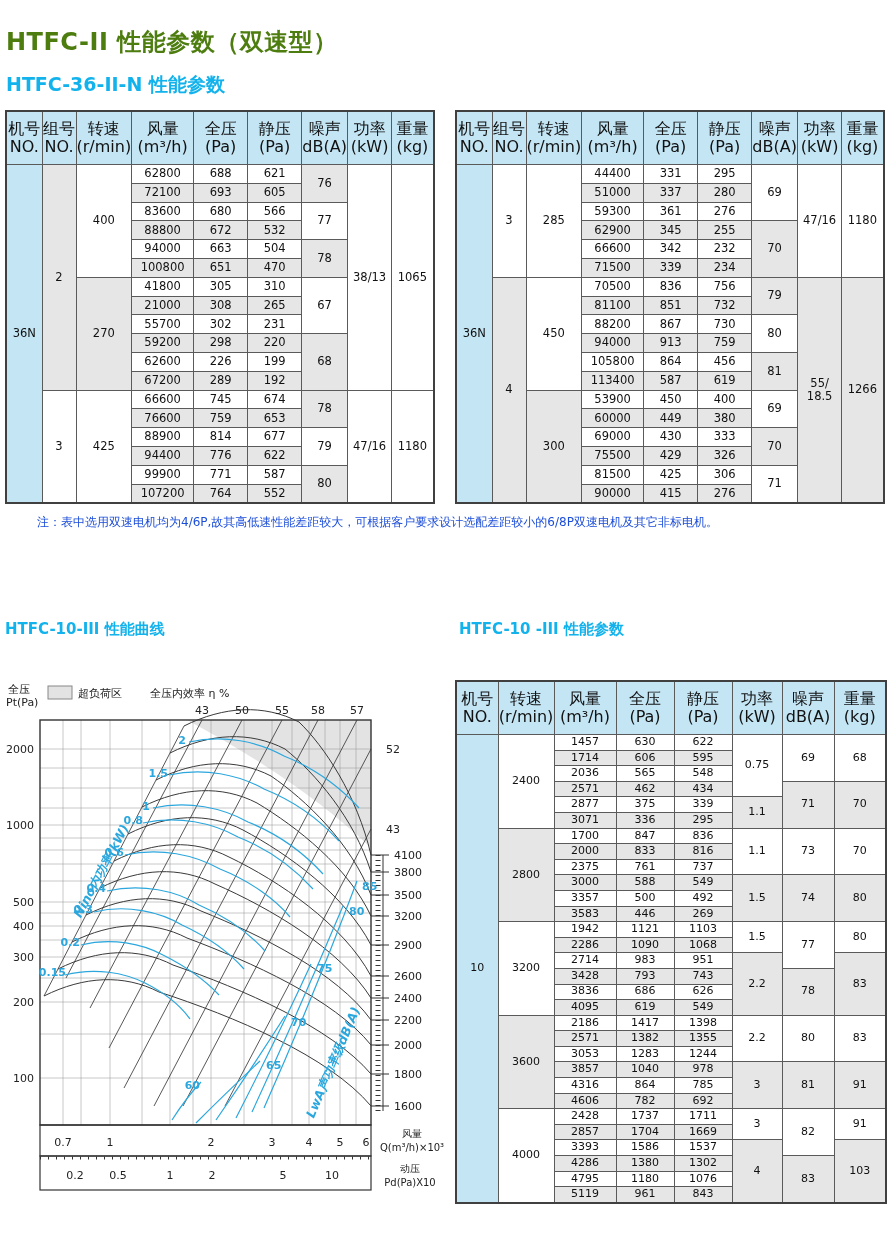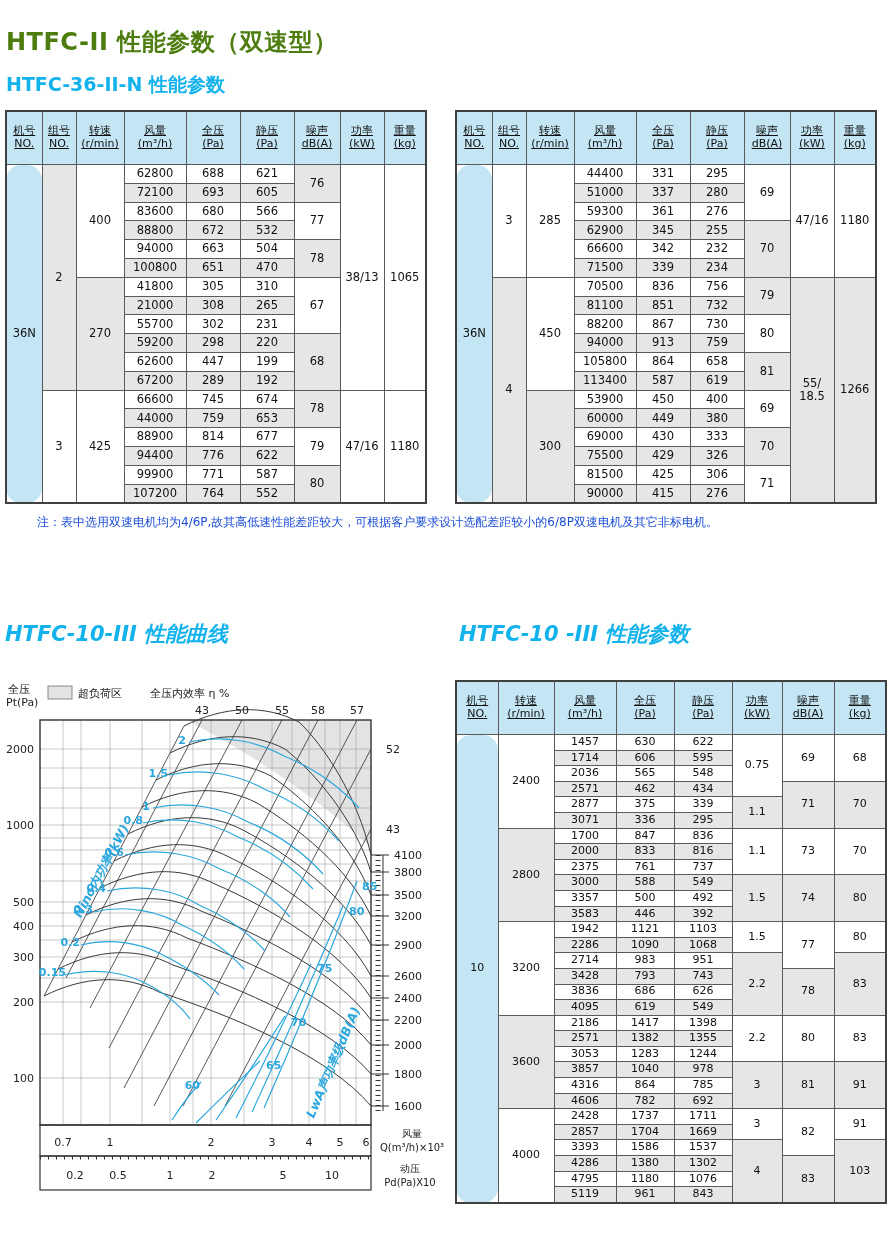--- a/index.html
+++ b/index.html
@@ -1,30 +1,30 @@
 <!DOCTYPE html>
 <html><head>
 <meta charset="utf-8">
 <style>
   html,body{margin:0;padding:0;background:#fff;}
   #root{position:relative;width:890px;height:1245px;background:#fff;
         font-family:"DejaVu Sans","Liberation Sans",sans-serif;overflow:hidden;}
   .abs{position:absolute;}
   .h1{font-size:24px;font-weight:bold;color:#4d7c0f;letter-spacing:.5px;}
   .h2{font-size:19px;font-weight:bold;color:#12b2ec;text-align:center;}
-  .h3{font-size:21px;font-weight:bold;color:#12b2ec;font-style:italic;}
+  .h3{font-size:15px;font-weight:bold;color:#12b2ec;}
   .note{font-size:12px;color:#1d4ed8;margin-left:32px;}
   table{border-collapse:collapse;table-layout:fixed;font-size:11.5px;color:#111;}
   th,td{border:1px solid #5a5a5a;text-align:center;vertical-align:middle;
         padding:0;overflow:hidden;white-space:pre-line;line-height:1.15;}
   table{border:2px solid #404040;}
-  th{background:#c3e5f4;font-weight:normal;height:52px;font-size:11px;text-decoration:underline;}
+  th{background:#c3e5f4;font-weight:normal;height:52px;font-size:16px;}
   .t-top td{height:17.8px;}
   .t-bot td{height:14.6px;font-size:11px;}
-  .c-b{background:#c3e5f4;border-radius:15px;}
+  .c-b{background:#c3e5f4;}
   .c-g{background:#e6e6e6;}
   .c-w{background:#ffffff;}
   svg text{font-family:"DejaVu Sans","Liberation Sans",sans-serif;}
   .ct{font-size:11px;fill:#222;}
   .cts{font-size:10px;fill:#222;}
   .cb{font-size:11px;font-weight:bold;fill:#2ba7dd;}
 </style>
 </head>
 <body>
 
@@ -124,40 +124,40 @@
           <td class="c-w">231</td>
         </tr>
         <tr>
           <td class="c-g">59200</td>
           <td class="c-g">298</td>
           <td class="c-g">220</td>
           <td rowspan="3" class="c-g">68</td>
         </tr>
         <tr>
           <td class="c-w">62600</td>
-          <td class="c-w">447</td>
+          <td class="c-w">226</td>
           <td class="c-w">199</td>
         </tr>
         <tr>
           <td class="c-g">67200</td>
           <td class="c-g">289</td>
           <td class="c-g">192</td>
         </tr>
         <tr>
           <td rowspan="6" class="c-w">3</td>
           <td rowspan="6" class="c-w">425</td>
           <td class="c-w">66600</td>
           <td class="c-w">745</td>
           <td class="c-w">674</td>
           <td rowspan="2" class="c-g">78</td>
           <td rowspan="6" class="c-w">47/16</td>
           <td rowspan="6" class="c-w">1180</td>
         </tr>
         <tr>
-          <td class="c-g">44000</td>
+          <td class="c-g">76600</td>
           <td class="c-g">759</td>
           <td class="c-g">653</td>
         </tr>
         <tr>
           <td class="c-w">88900</td>
           <td class="c-w">814</td>
           <td class="c-w">677</td>
           <td rowspan="2" class="c-w">79</td>
         </tr>
         <tr>
@@ -273,21 +273,21 @@
           <td rowspan="2" class="c-w">80</td>
         </tr>
         <tr>
           <td class="c-g">94000</td>
           <td class="c-g">913</td>
           <td class="c-g">759</td>
         </tr>
         <tr>
           <td class="c-w">105800</td>
           <td class="c-w">864</td>
-          <td class="c-w">658</td>
+          <td class="c-w">456</td>
           <td rowspan="2" class="c-g">81</td>
         </tr>
         <tr>
           <td class="c-g">113400</td>
           <td class="c-g">587</td>
           <td class="c-g">619</td>
         </tr>
         <tr>
           <td rowspan="6" class="c-g">300</td>
           <td class="c-w">53900</td>
@@ -428,21 +428,21 @@
           <td rowspan="3" class="c-g">80</td>
         </tr>
         <tr>
           <td class="c-w">3357</td>
           <td class="c-w">500</td>
           <td class="c-w">492</td>
         </tr>
         <tr>
           <td class="c-g">3583</td>
           <td class="c-g">446</td>
-          <td class="c-g">392</td>
+          <td class="c-g">269</td>
         </tr>
         <tr>
           <td rowspan="6" class="c-w">3200</td>
           <td class="c-w">1942</td>
           <td class="c-w">1121</td>
           <td class="c-w">1103</td>
           <td rowspan="2" class="c-w">1.5</td>
           <td rowspan="3" class="c-w">77</td>
           <td rowspan="2" class="c-w">80</td>
         </tr>

